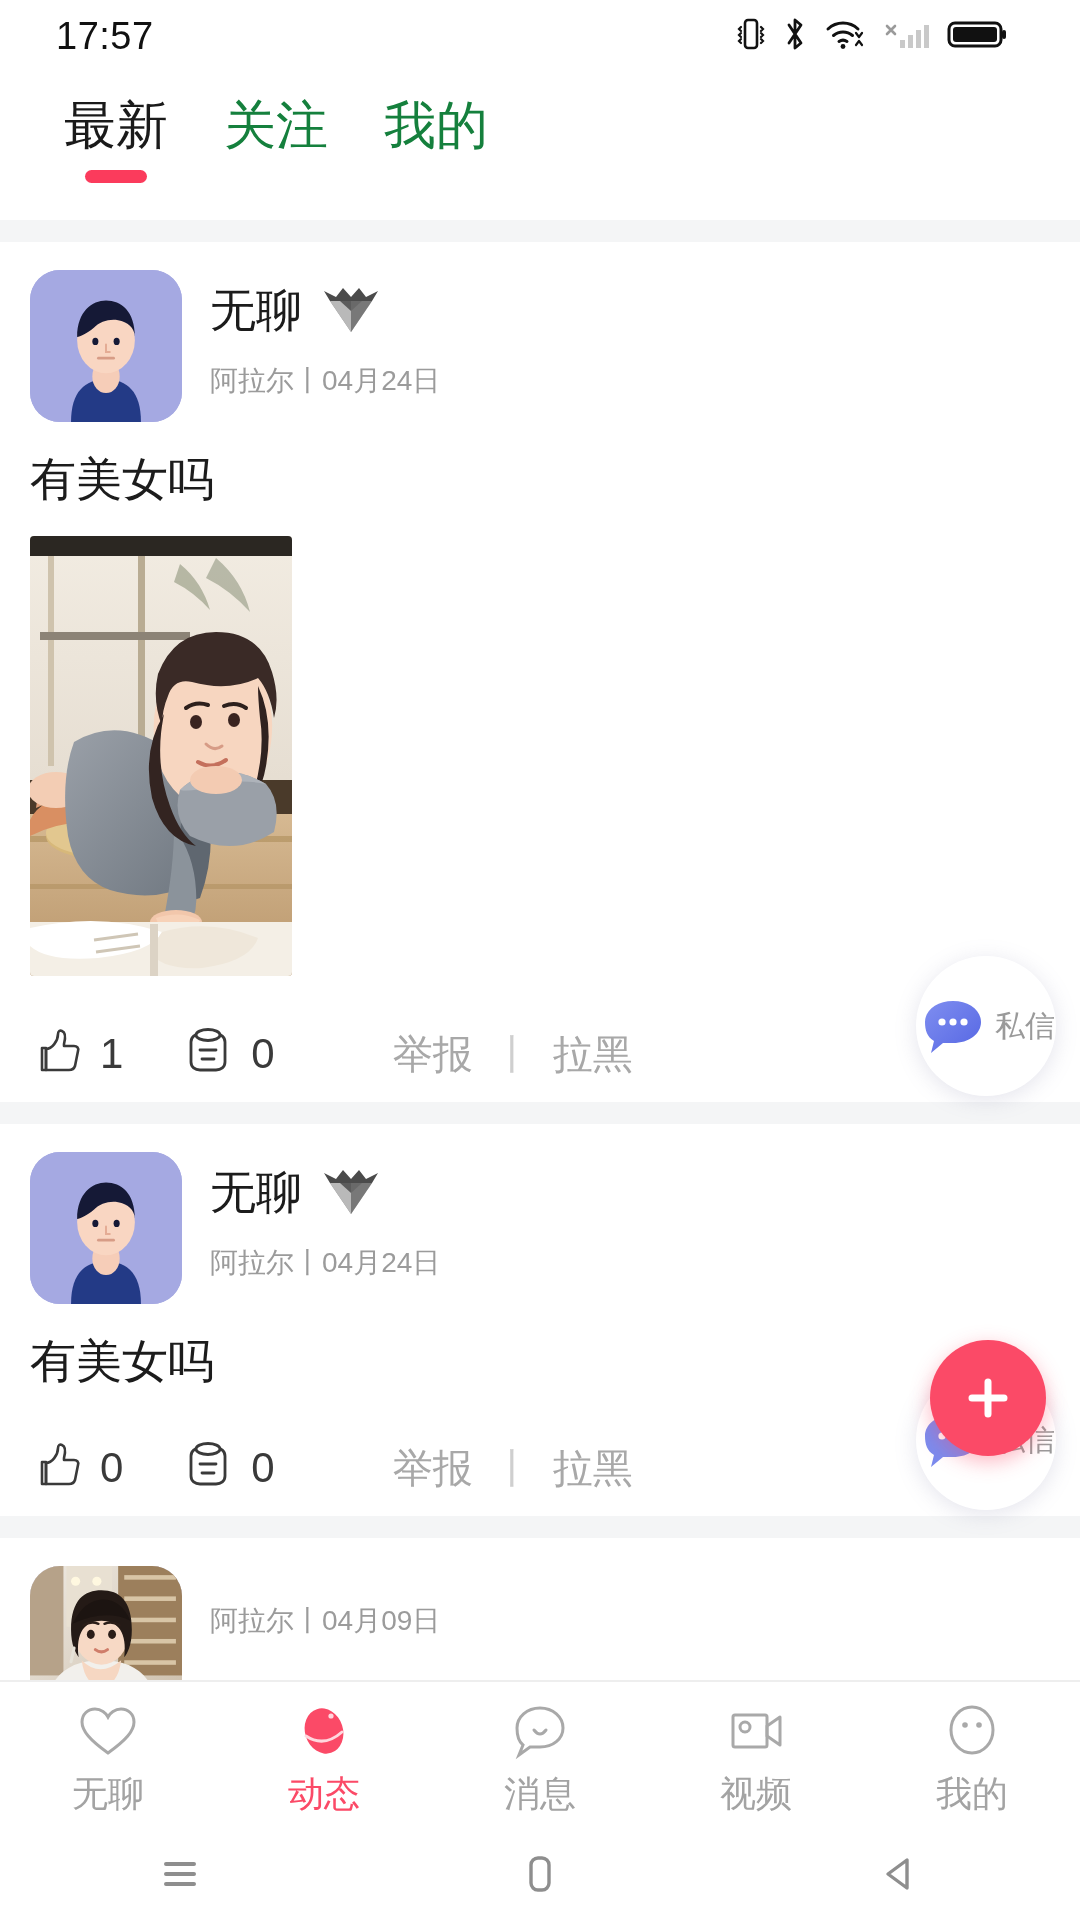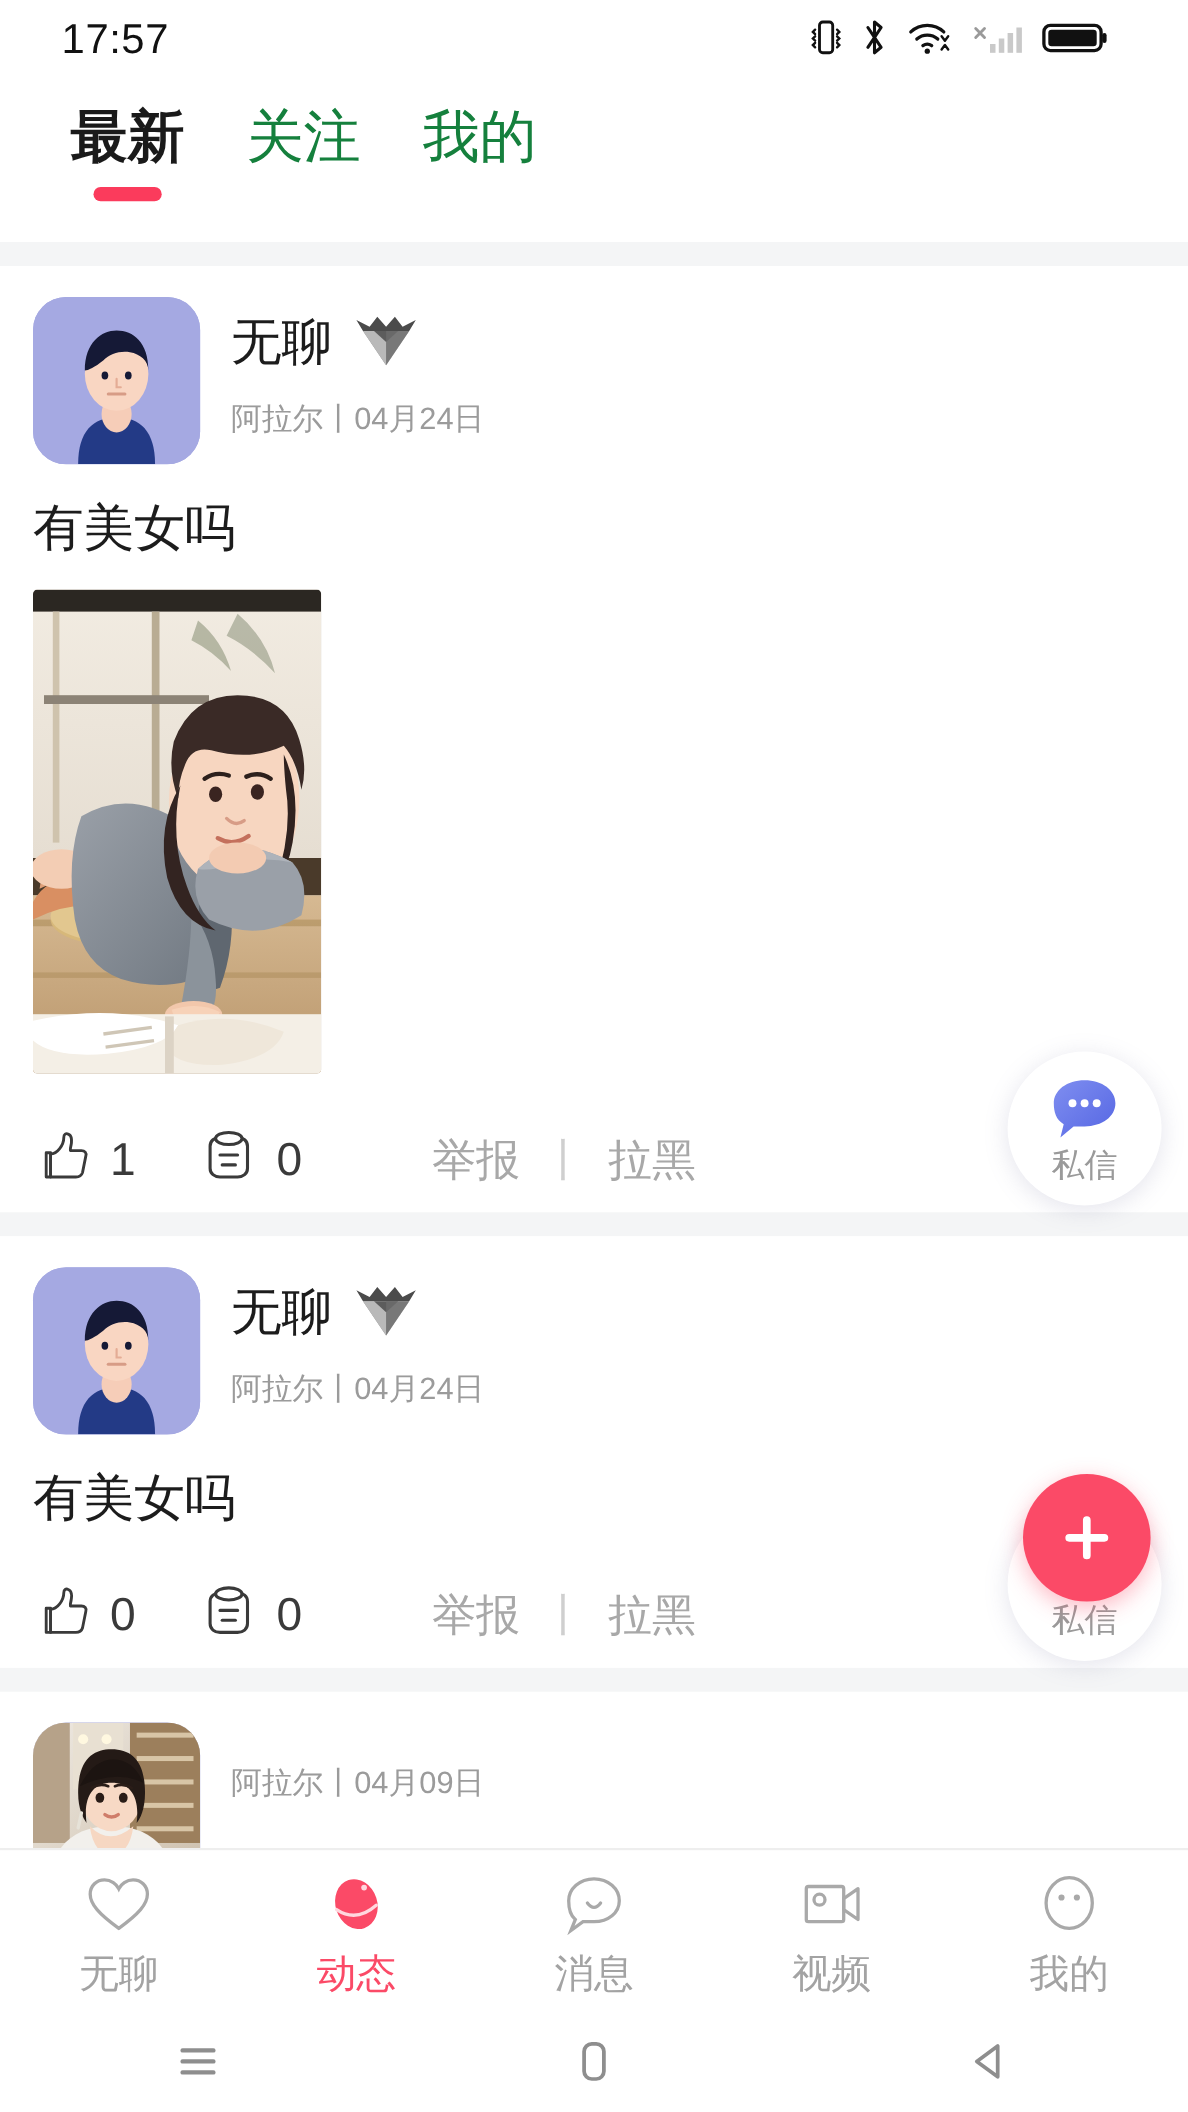--- a/index.html
+++ b/index.html
@@ -42,21 +42,21 @@
   .tab {
     position:relative;
     padding:0 28px;
     display:flex; flex-direction:column; align-items:center;
   }
   .tab-label {
     font-size:52px; line-height:70px;
     color:#15803d; font-weight:400;
     white-space:nowrap;
   }
-  .tab.active .tab-label { color:#1a1a1a; font-weight:700; }
+  .tab.active .tab-label { color:#1a1a1a; font-weight:400; }
   .tab-underline {
     margin-top:10px;
     width:62px; height:13px; border-radius:7px;
     background:#fb3b5c; opacity:0;
   }
   .tab.active .tab-underline { opacity:1; }
 
   
   .feed {
     position:absolute; top:220px; left:0;
@@ -124,21 +124,21 @@
     font-size:40px; color:#a8a8a8;
   }
   .act-right .sep { color:#cfcfcf; }
 
   
   .dm {
     position:absolute; right:24px; bottom:6px;
     width:140px; height:140px; border-radius:50%;
     background:#ffffff;
     box-shadow:0 4px 22px rgba(120,120,160,.20);
-    display:flex; flex-direction:column;
+    display:flex; flex-direction:row;
     align-items:center; justify-content:center; gap:6px;
   }
   .dm svg { display:block; }
   .dm .dm-label { font-size:30px; color:#9a9a9a; line-height:32px; }
 
   
   .fab {
     position:absolute; right:34px; top:1340px;
     width:116px; height:116px; border-radius:50%;
     background:#fb4a67;

